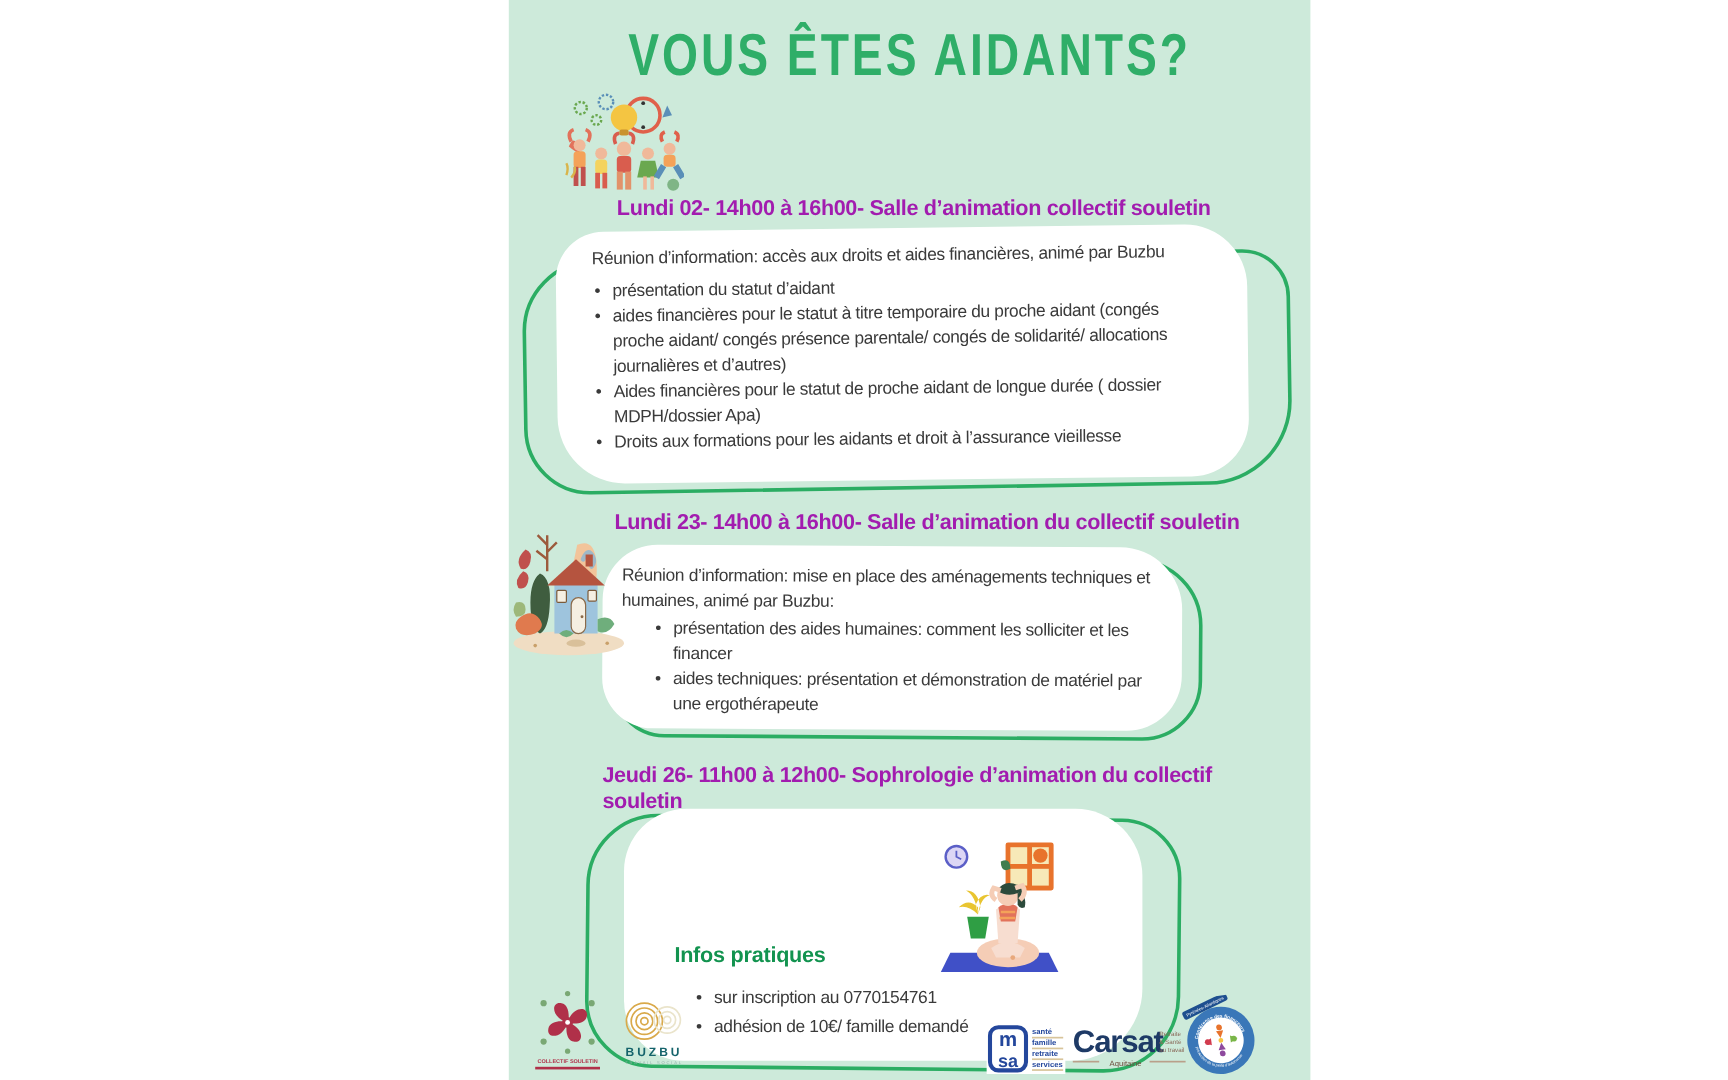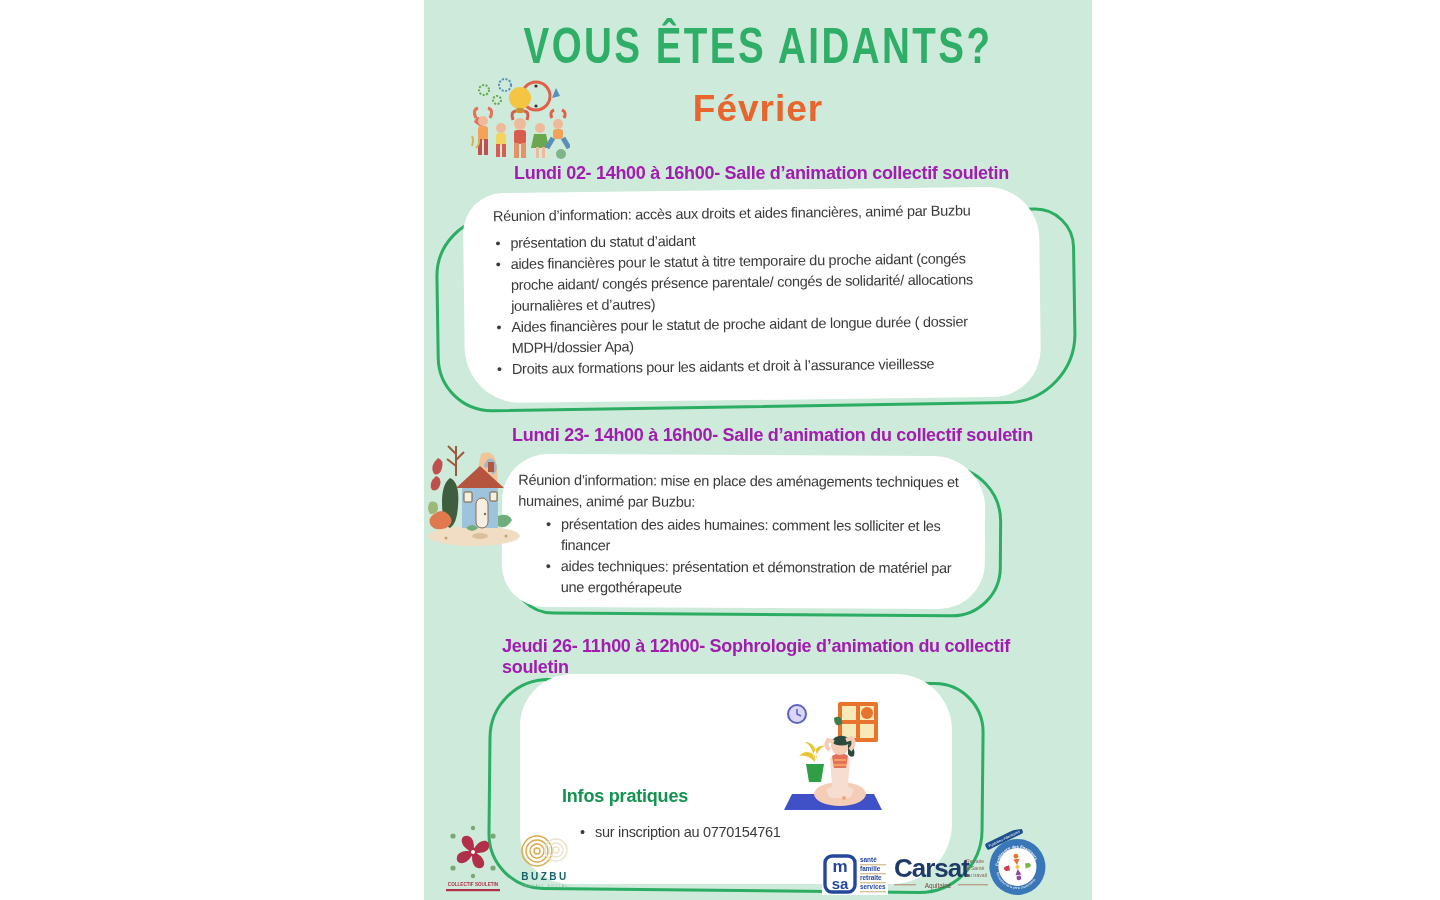--- a/index.html
+++ b/index.html
@@ -74,23 +74,20 @@
   .logo-badge { left:562px; top:830px; width:62px; height:68px; transform:rotate(-8deg); }
 </style>
 </head>
 <body>
 
 <div class="stage">
   <div class="poster">
 
     <div class="title-wrap">
       <div class="title">VOUS ÊTES AIDANTS?</div>
-    </div>
-    <div class="month-wrap">
-      <span class="month">Février</span>
     </div>
 
     <svg class="illus people-illus" viewBox="0 0 102 84">
       <circle cx="16" cy="14" r="5" fill="none" stroke="#6aa84f" stroke-width="2" stroke-dasharray="2 1.5"></circle>
       <circle cx="37" cy="9" r="6" fill="none" stroke="#5a8fb8" stroke-width="2" stroke-dasharray="2 1.5"></circle>
       <circle cx="29" cy="24" r="4" fill="none" stroke="#6aa84f" stroke-width="2" stroke-dasharray="2 1.5"></circle>
       <circle cx="68" cy="20" r="14" fill="none" stroke="#e0604a" stroke-width="3"></circle>
       <circle cx="68" cy="10" r="1.6" fill="#333"></circle>
         <circle cx="68" cy="30" r="1.6" fill="#333"></circle>
       <circle cx="52" cy="22" r="11" fill="#f4c542"></circle>
@@ -198,20 +195,21 @@
         <circle cx="58" cy="48" r="9" fill="#f5cdb6"></circle>
         <path d="M49 44 q6 -10 18 -4 q6 4 4 14 q-2 -2 -4 -8 q-10 4 -18 -2" fill="#2c4a3b"></path>
         <path d="M66 46 q8 2 6 12 q-4 2 -6 -2" fill="#2c4a3b"></path>
         <path d="M48 52 q-6 -4 -2 -10 l6 2 M68 52 q6 -6 2 -12 l-6 2" stroke="#f5cdb6" stroke-width="4" fill="none"></path>
         <circle cx="62" cy="100" r="2" fill="#e8a87c"></circle>
       </svg>
 
       <div class="infos-heading">Infos pratiques</div>
       <ul class="bullets body-text infos-bullets">
         <li>sur inscription au 0770154761</li>
+        <li>adhésion de 10€/ famille demandé</li>
       </ul>
     </div>
 
     <svg class="logo logo-collectif" viewBox="0 0 70 72">
       <g transform="translate(35,28)">
         <g fill="#b03049">
           <path d="M0 0 C 4 -14 18 -14 16 -5 C 15 1 5 2 0 0 Z"></path>
           <path d="M0 0 C 14 4 14 18 5 16 C -1 15 -2 5 0 0 Z"></path>
           <path d="M0 0 C -4 14 -18 14 -16 5 C -15 -1 -5 -2 0 0 Z"></path>
           <path d="M0 0 C -14 -4 -14 -18 -5 -16 C 1 -15 2 -5 0 0 Z"></path>

